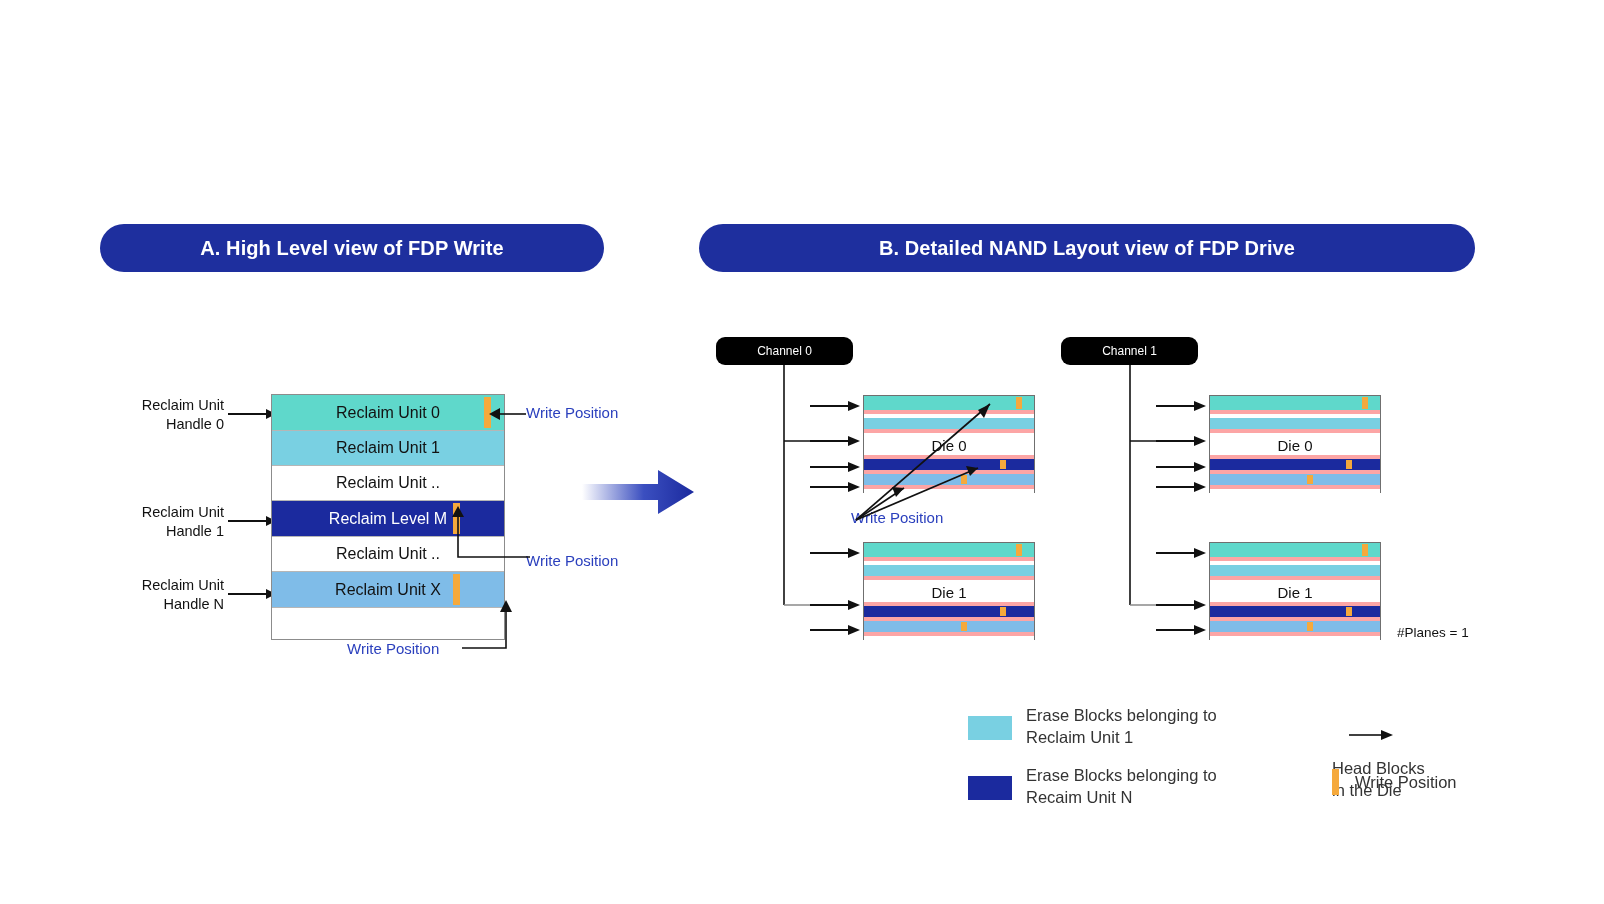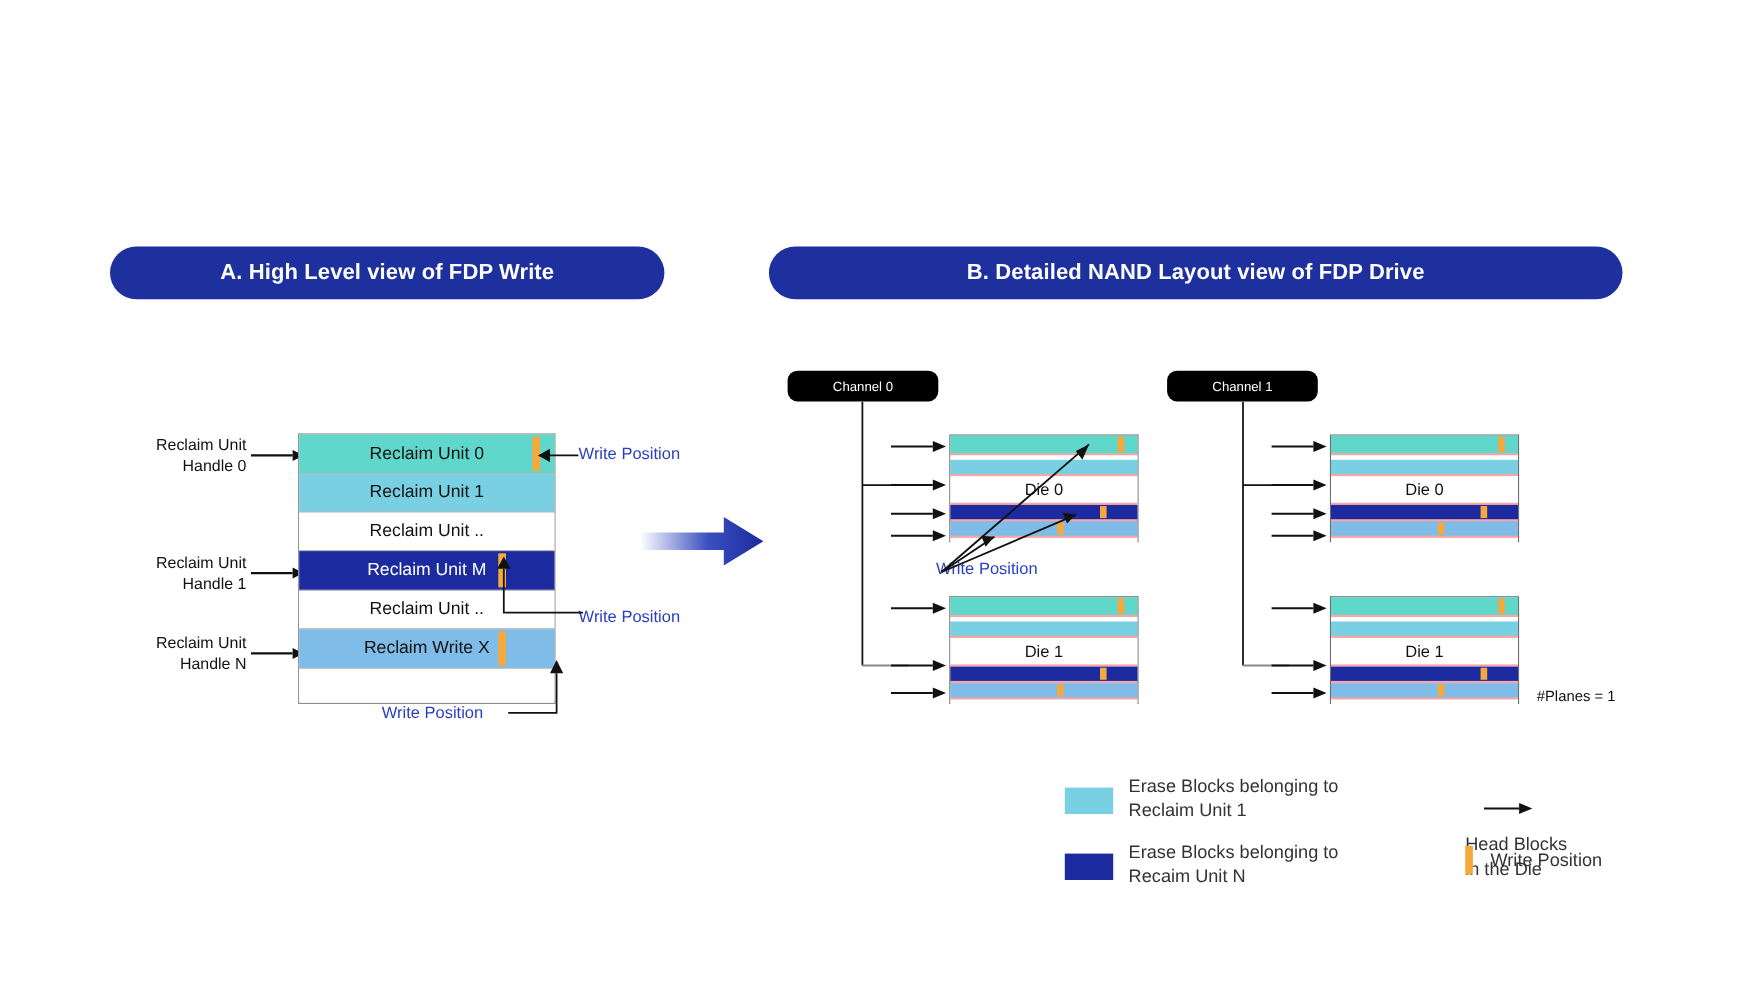--- a/index.html
+++ b/index.html
@@ -106,21 +106,21 @@
   
   .die {
     position:absolute;
     width:172px; height:98px;
     border:1.5px solid #6f6f6f;
     background:#ffffff;
   }
   .die-band {
     position:relative;
     width:100%;
-    border-bottom:2px solid #fca5a5;
+    border-bottom:4px solid #fca5a5;
   }
   .die-band:last-child { border-bottom:none; }
   .die-label {
     position:absolute; left:0; right:0;
     text-align:center;
     font-size:15px; color:#111111;
   }
   .die-wp {
     position:absolute;
     width:6px;
@@ -204,28 +204,28 @@
         <span>Reclaim Unit 0</span>
         <span class="wp-bar" style="left: 212px; background: rgb(245, 169, 60);"></span>
       </div>
       <div class="ru-row" style="height: 35px; background: rgb(121, 208, 226); color: rgb(18, 18, 18);">
         <span>Reclaim Unit 1</span>
       </div>
       <div class="ru-row" style="height: 35px; background: rgb(255, 255, 255); color: rgb(18, 18, 18);">
         <span>Reclaim Unit ..</span>
       </div>
       <div class="ru-row dark" style="height: 36px; background: rgb(27, 42, 158); color: rgb(255, 255, 255);">
-        <span>Reclaim Unit M</span>
+        <span>Reclaim Level M</span>
         <span class="wp-bar" style="left: 181px; background: rgb(245, 169, 60);"></span>
       </div>
       <div class="ru-row" style="height: 35px; background: rgb(255, 255, 255); color: rgb(18, 18, 18);">
         <span>Reclaim Unit ..</span>
       </div>
       <div class="ru-row" style="height: 36px; background: rgb(127, 188, 232); color: rgb(18, 18, 18);">
-        <span>Reclaim Write X</span>
+        <span>Reclaim Unit X</span>
         <span class="wp-bar" style="left: 181px; background: rgb(245, 169, 60);"></span>
       </div>
       <div class="ru-row" style="height: 29px; background: rgb(255, 255, 255); color: rgb(18, 18, 18);">
         <span></span>
       </div>
     </div>
 
   <div class="wp-label" id="wpA1">Write Position</div>
   <svg style="position:absolute;left:488px;top:406px;width:38px;height:16px" viewBox="0 0 38 16">
     <path d="M38 8 H12" stroke="#111" stroke-width="1.6" fill="none"></path>

